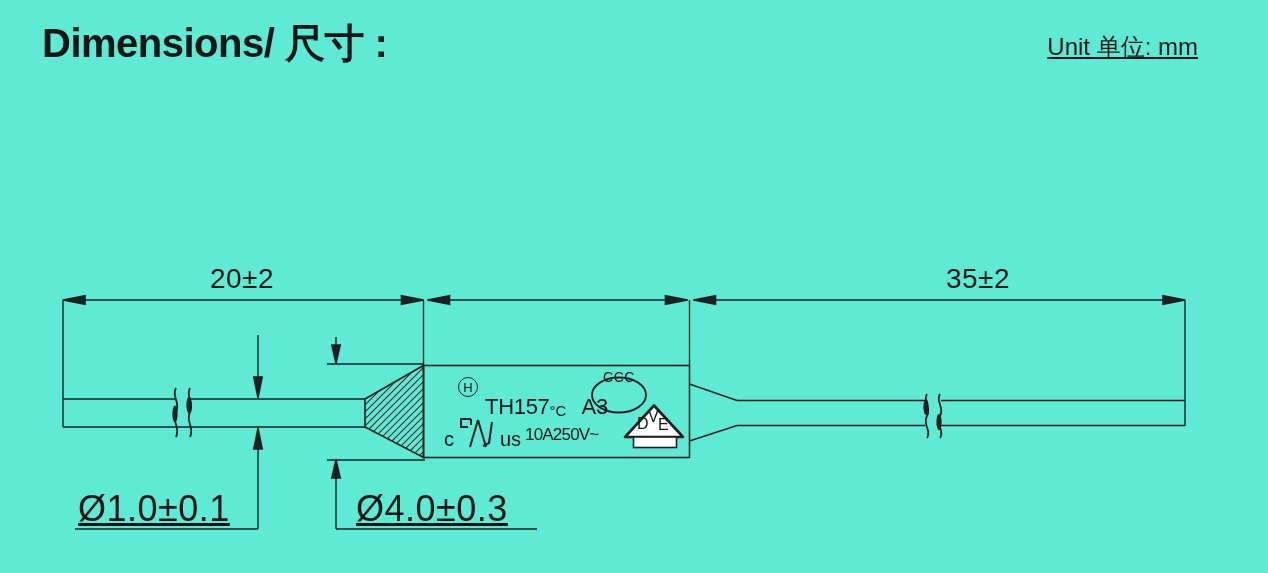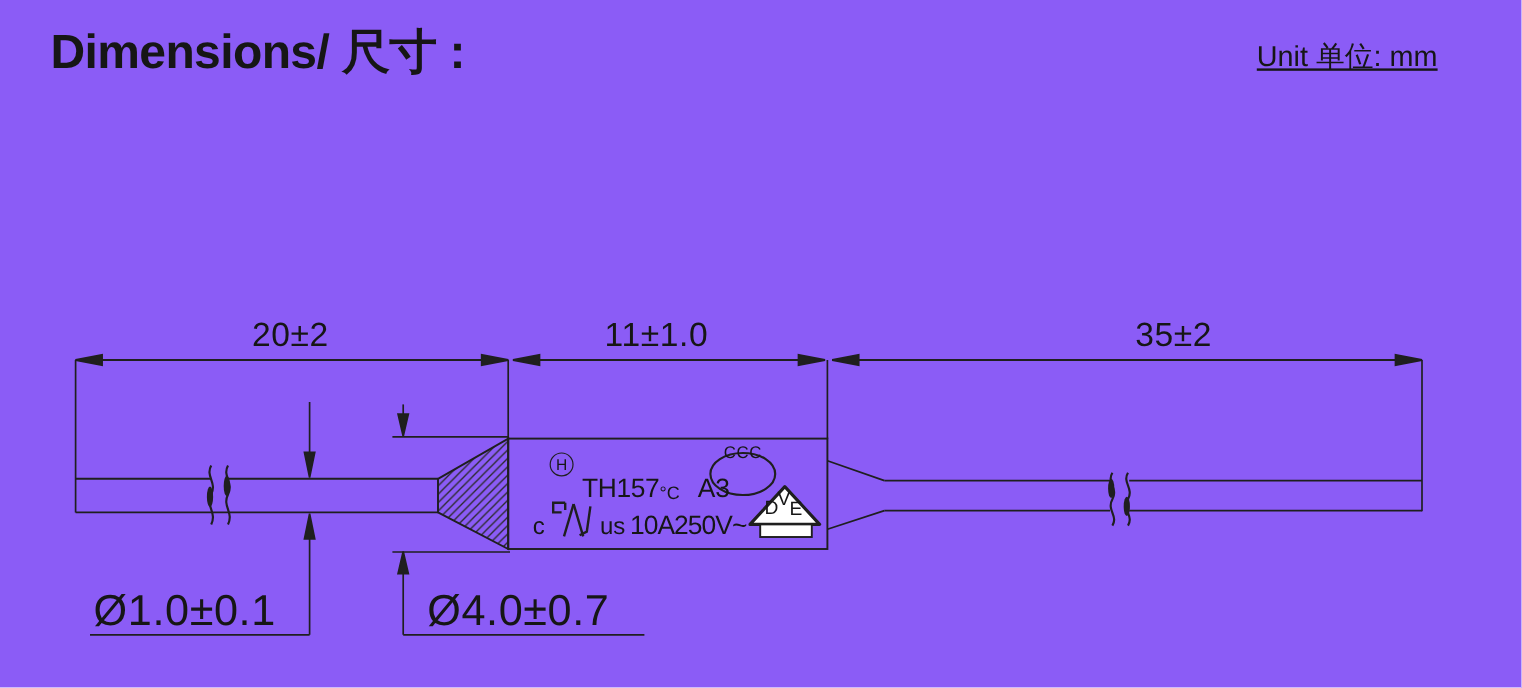--- a/index.html
+++ b/index.html
@@ -1,40 +1,40 @@
 <!DOCTYPE html>
 <html><head>
 <meta charset="utf-8">
 <style>
   html,body{margin:0;padding:0;background:#ffffff;}
   .canvas{
-    position:relative;width:1268px;height:573px;background:#8b5cf6;overflow:hidden;
+    position:relative;width:1268px;height:573px;background:#5eead4;overflow:hidden;
     font-family:"Liberation Sans",sans-serif;color:#161616;
   }
   .canvas svg{position:absolute;left:0;top:0;}
   .txt{position:absolute;white-space:nowrap;color:#161616;}
   .title{left:42px;top:16px;font-size:40px;font-weight:700;letter-spacing:-0.5px;}
   .unit{right:70px;top:31px;font-size:24px;text-decoration:underline;}
   .dim{font-size:28px;transform:translateX(-50%);letter-spacing:0.5px;}
   .dim-left{left:242px;top:263px;}
   .dim-body{left:547px;top:263px;}
   .dim-right{left:932px;top:263px;margin-left:46px;}
-  .dia{font-size:36px;letter-spacing:0.5px;}
+  .dia{font-size:36px;letter-spacing:0.5px;text-decoration:underline;}
   .dia-lead{left:78px;top:488px;}
   .dia-body{left:356px;top:488px;}
   .h-logo{
     left:458px;top:377px;width:20px;height:20px;border:1.6px solid #1f1f1f;border-radius:50%;
     font-size:13px;line-height:19px;text-align:center;box-sizing:border-box;
   }
   .model-line{left:485px;top:394px;font-size:22px;letter-spacing:-0.3px;text-align:right;}
   .model-line .deg{font-size:15px;position:relative;top:2px;letter-spacing:0;}
   .model-line .grade{margin-left:15px;letter-spacing:0;}
   .ul-c{left:444px;top:428px;font-size:20px;}
   .ul-us{left:500px;top:428px;font-size:20px;}
-  .rating{left:525px;top:425px;font-size:22px;letter-spacing:-0.8px;}
+  .rating{left:525px;top:425px;font-size:17px;letter-spacing:-0.8px;}
   .ccc{left:619px;top:377px;font-size:14px;letter-spacing:0.5px;transform:translate(-50%,-50%);}
   .vde-l{font-size:16px;}
   .vde-d{left:637px;top:415px;}
   .vde-v{left:648px;top:408px;}
   .vde-e{left:658px;top:416px;}
 </style>
 </head>
 <body>
 
 <div class="canvas">
@@ -133,25 +133,24 @@
       <path d="M20,4 L12,31"></path>
       <path d="M20,4 L28,31"></path>
       <path d="M34,6 L31,27 L25,30"></path>
     </g>
   </svg>
 
   <div class="txt title">Dimensions/ 尺寸 :</div>
   <div class="txt unit">Unit 单位: mm</div>
 
   <div class="txt dim dim-left">20±2</div>
-  <div class="txt dim dim-body">11±1.0</div>
   <div class="txt dim dim-right">35±2</div>
 
   <div class="txt dia dia-lead">Ø1.0±0.1</div>
-  <div class="txt dia dia-body">Ø4.0±0.7</div>
+  <div class="txt dia dia-body">Ø4.0±0.3</div>
 
   <div class="txt h-logo">H</div>
   <div class="txt model-line"><span>TH157</span><span class="deg">°C</span><span class="grade">A3</span></div>
 
   <div class="txt ul-c">c</div>
   <div class="txt ul-us">us</div>
   <div class="txt rating">10A250V~</div>
 
   <div class="txt ccc">CCC</div>
   <div class="txt vde-l vde-d">D</div>

